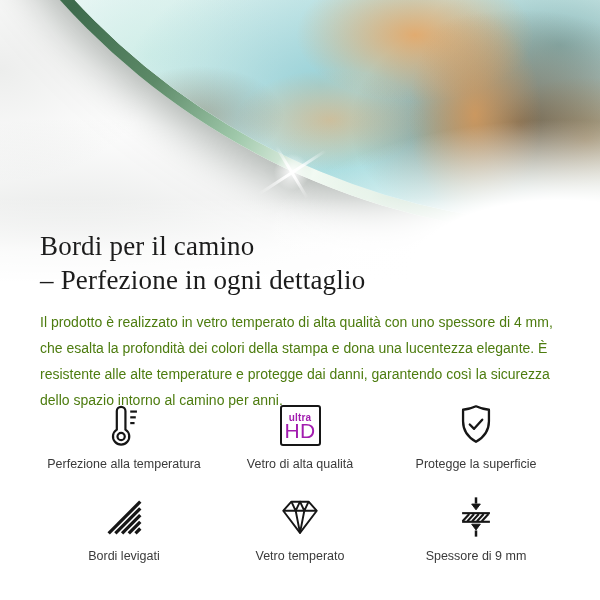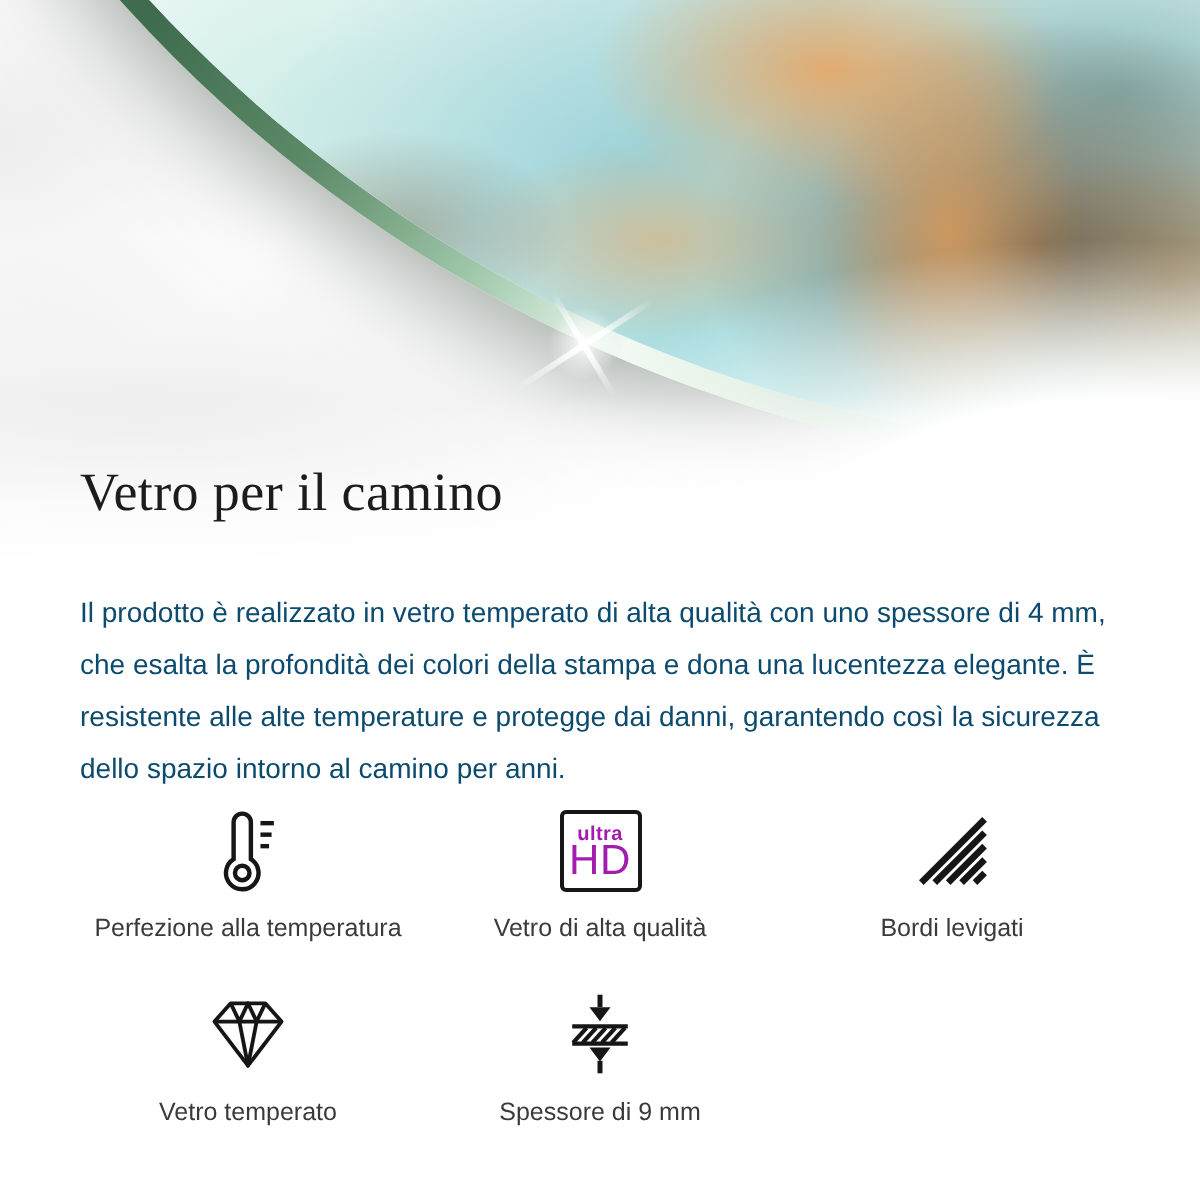--- a/index.html
+++ b/index.html
@@ -59,22 +59,22 @@
   .sparkle::after{transform:rotate(59deg);width:60px;left:10px;}
 
   
   .content{position:absolute;left:0;top:0;width:600px;height:600px;z-index:2;}
   .heading{
     position:absolute;left:40px;top:229px;margin:0;font-weight:400;
     font-family:"Liberation Serif","DejaVu Serif",serif;
     font-size:27px;line-height:34px;color:#1c1c1c;letter-spacing:.2px;
   }
   .description{
-    position:absolute;left:40px;top:293px;width:530px;margin:0;
-    font-size:14px;line-height:26px;color:#0c4a6e;
+    position:absolute;left:40px;top:309px;width:530px;margin:0;
+    font-size:14px;line-height:26px;color:#4d7c0f;
   }
 
   
   .features{
     position:absolute;left:36px;top:401px;width:528px;
     display:grid;grid-template-columns:repeat(3,1fr);row-gap:22px;
   }
   .feature{display:flex;flex-direction:column;align-items:center;text-align:center;}
   .icon-wrap{height:48px;display:flex;align-items:center;justify-content:center;}
   .feature-label{margin-top:8px;font-size:12.5px;color:#3a3a3a;}
@@ -97,21 +97,22 @@
     <div class="disc-art">
       <div class="paint"></div>
     </div>
     <div class="sparkle"></div>
     <div class="hero-fade"></div>
   </div>
 
   <div class="content">
 
     <h1 class="heading">
-      <span>Vetro per il camino</span><br>
+      <span>Bordi per il camino</span><br>
+      <span>– Perfezione in ogni dettaglio</span>
     </h1>
 
     <p class="description">Il prodotto è realizzato in vetro temperato di alta qualità con uno spessore di 4 mm, che esalta la profondità dei colori della stampa e dona una lucentezza elegante. È resistente alle alte temperature e protegge dai danni, garantendo così la sicurezza dello spazio intorno al camino per anni.</p>
 
     <div class="features">
 
       <div class="feature">
         <div class="icon-wrap">
           <svg class="icon-svg" width="46" height="46" viewBox="0 0 48 48" fill="none" stroke="#161616" stroke-width="2.3">
             <path d="M16.5,28.8 L16.5,9.5 A4.5,4.5 0 0 1 25.5,9.5 L25.5,28.8 A8.5,8.5 0 1 1 16.5,28.8 Z"></path>
@@ -127,20 +128,29 @@
       <div class="feature">
         <div class="icon-wrap">
           <div class="uhd-box">
             <span class="uhd-top">ultra</span>
             <span class="uhd-bottom">HD</span>
           </div>
         </div>
         <div class="feature-label">Vetro di alta qualità</div>
       </div>
 
+      <div class="feature">
+        <div class="icon-wrap">
+          <svg class="icon-svg" width="46" height="46" viewBox="0 0 48 48" fill="none" stroke="#161616" stroke-width="2.4">
+            <path d="M24,4.5 C27.8,6.3 32.7,7.6 37.5,8.1 L37.5,20 C37.5,30 31.8,37 24,41.5 C16.2,37 10.5,30 10.5,20 L10.5,8.1 C15.3,7.6 20.2,6.3 24,4.5 Z" stroke-linejoin="round"></path>
+            <path d="M17.5,23.5 L22,28 L30.5,18.5" stroke-linecap="round" stroke-linejoin="round"></path>
+          </svg>
+        </div>
+        <div class="feature-label">Protegge la superficie</div>
+      </div>
 
       <div class="feature">
         <div class="icon-wrap">
           <svg class="icon-svg" width="46" height="46" viewBox="0 0 48 48" fill="none" stroke="#161616" stroke-width="3.4">
             <path d="M8,41 L41,8"></path>
             <path d="M15,41 L41,15"></path>
             <path d="M22,41 L41,22"></path>
             <path d="M29,41 L41,29"></path>
             <path d="M36,41 L41,36"></path>
           </svg>

